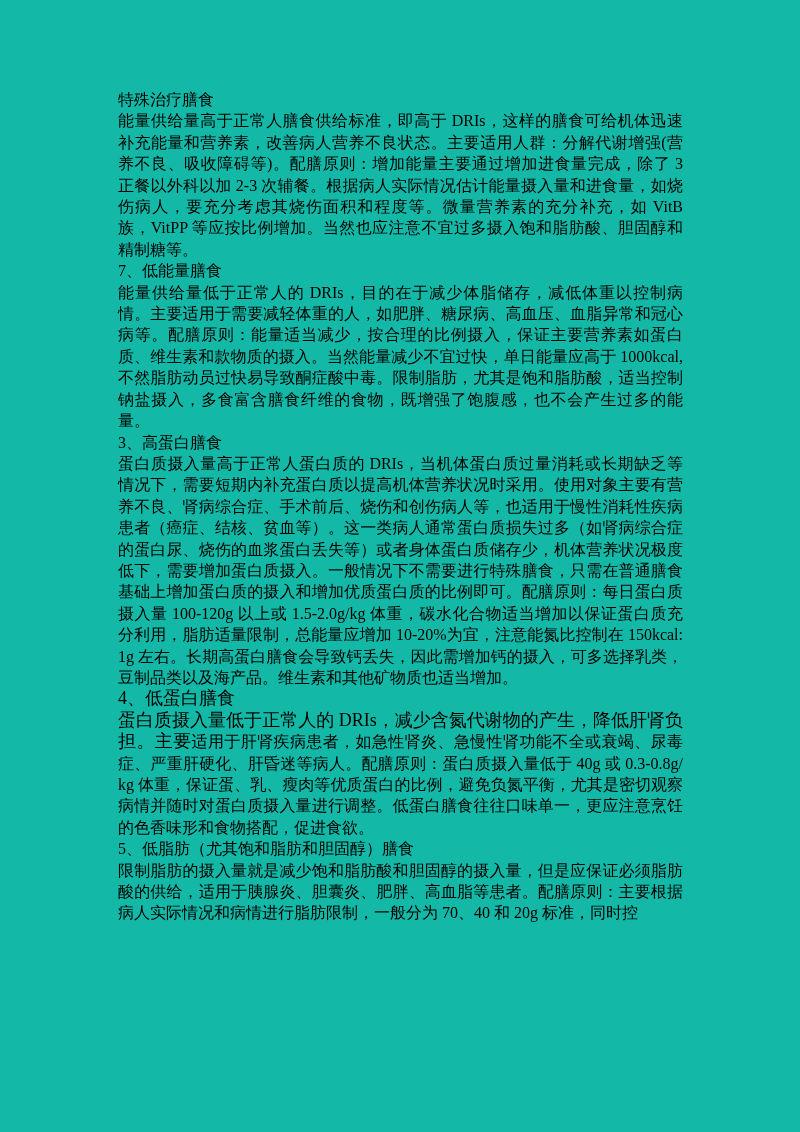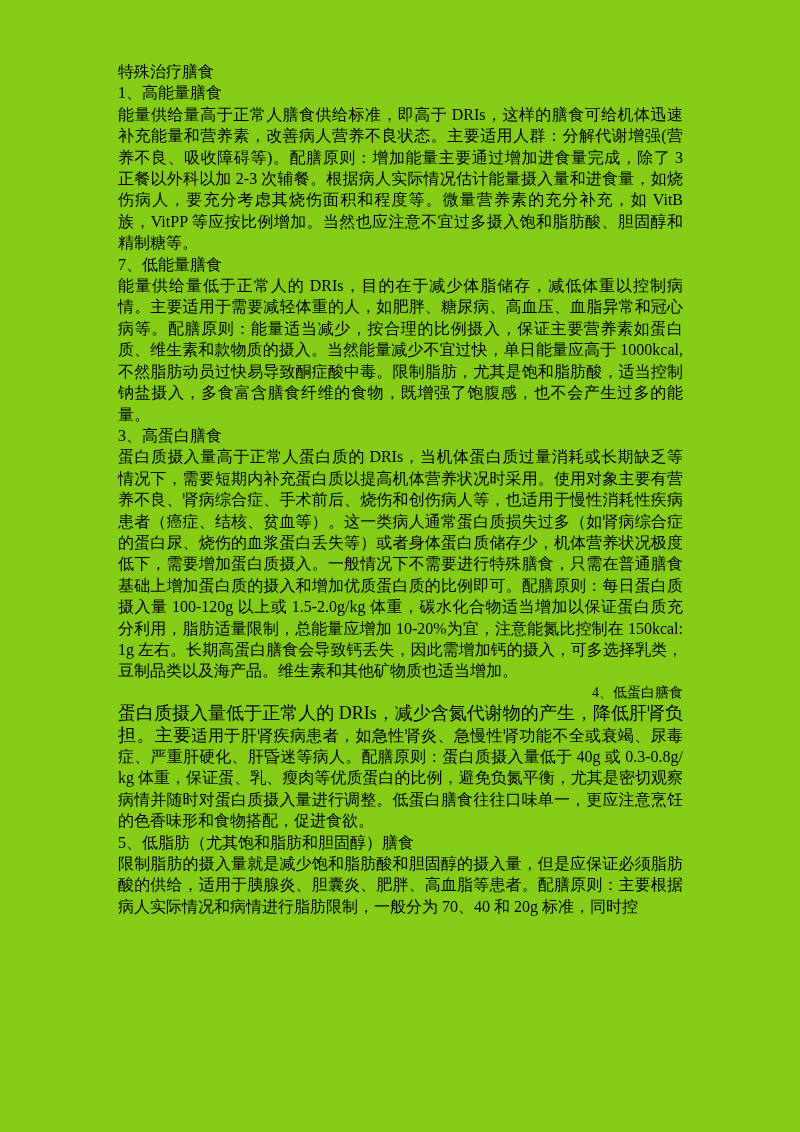--- a/index.html
+++ b/index.html
@@ -11,56 +11,54 @@
     width: 800px;
     height: 1132px;
     overflow: hidden;
     font-family: "Liberation Serif", "DejaVu Serif", serif;
     color: #000000;
   }
   .page {
     box-sizing: border-box;
     width: 800px;
     height: 1132px;
-    padding: 61px 117px 0 118px;
-    background: #84cc16;
+    padding: 89px 117px 0 118px;
+    background: #14b8a6;
   }
   .doc-title,
   .para,
   .sec-heading {
     margin: 0;
     font-size: 16px;
     line-height: 21.4px;
     font-weight: normal;
     text-align: justify;
     word-break: break-all;
     overflow-wrap: break-word;
   }
   .doc-title,
   .sec-heading {
     text-align: left;
   }
   .run-small {
     font-size: 18px;
   }
   .sec-heading.small {
-    font-size: 14px;
-    text-align: right;
+    font-size: 18px;
   }
 </style>
 </head>
 <body>
 
 <div class="page">
 
   <p class="doc-title">特殊治疗膳食</p>
 
 
   <div>
-    <p class="sec-heading">1、高能量膳食</p>
     <p class="para">能量供给量高于正常人膳食供给标准，即高于 DRIs，这样的膳食可给机体迅速补充能量和营养素，改善病人营养不良状态。主要适用人群：分解代谢增强(营养不良、吸收障碍等)。配膳原则：增加能量主要通过增加进食量完成，除了 3 正餐以外科以加 2-3 次辅餐。根据病人实际情况估计能量摄入量和进食量，如烧伤病人，要充分考虑其烧伤面积和程度等。微量营养素的充分补充，如 VitB 族，VitPP 等应按比例增加。当然也应注意不宜过多摄入饱和脂肪酸、胆固醇和精制糖等。</p>
   </div>
 
   <div>
     <p class="sec-heading">7、低能量膳食</p>
     <p class="para">能量供给量低于正常人的 DRIs，目的在于减少体脂储存，减低体重以控制病情。主要适用于需要减轻体重的人，如肥胖、糖尿病、高血压、血脂异常和冠心病等。配膳原则：能量适当减少，按合理的比例摄入，保证主要营养素如蛋白质、维生素和款物质的摄入。当然能量减少不宜过快，单日能量应高于 1000kcal,不然脂肪动员过快易导致酮症酸中毒。限制脂肪，尤其是饱和脂肪酸，适当控制钠盐摄入，多食富含膳食纤维的食物，既增强了饱腹感，也不会产生过多的能量。</p>
   </div>
 
   <div>
     <p class="sec-heading">3、高蛋白膳食</p>

